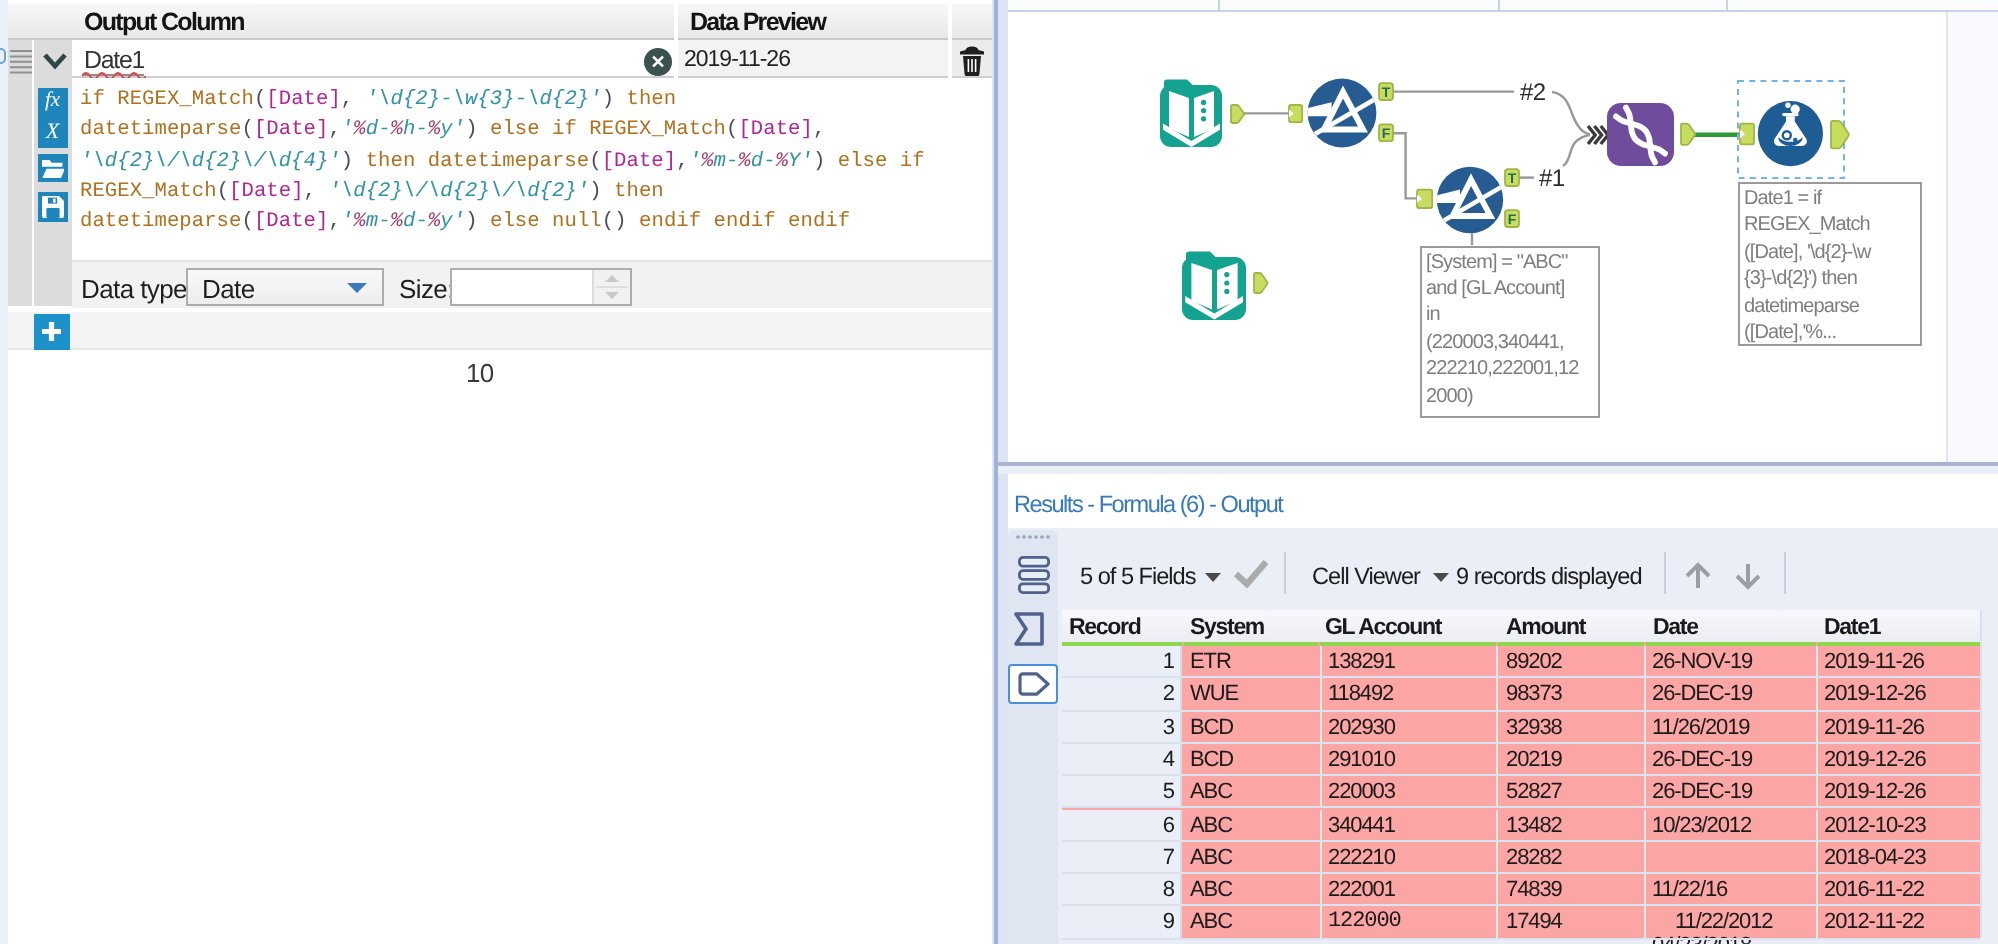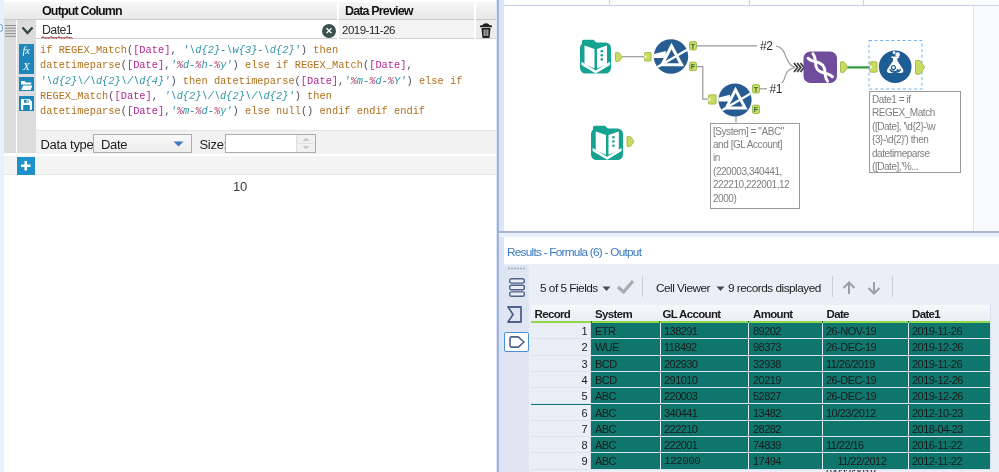--- a/index.html
+++ b/index.html
@@ -44,21 +44,21 @@
   line-height:13.4px; padding:1px 0 0 2px; letter-spacing:-0.45px; }
 
 #resdiv1 { left:499px; top:230.5px; width:500px; height:2.5px; background:#A9B5D0; }
 #resdiv2 { left:499px; top:233px; width:500px; height:3.5px; background:#E9EEF7; }
 #restitle { left:504px; top:236.5px; width:495px; height:27px; background:#fff; }
 #resbody { left:504px; top:263.5px; width:495px; height:208.5px; background:#E9EEF7; }
 #icostrip { left:504px; top:264.5px; width:24.5px; height:207.5px; background:#DFE5F1; border-radius:4px 4px 0 0; }
 .tbtxt { font-size:11.8px; color:#1C1C1C; letter-spacing:-0.5px; }
 .tsep { width:1px; background:#C8CFDB; top:276px; height:21px; }
 
-#tbl { left:530.5px; top:305px; width:459.5px; height:164.4px; background:#0f766e; }
+#tbl { left:530.5px; top:305px; width:459.5px; height:164.4px; background:#fca5a5; }
 #thead { left:0; top:0; width:459.5px; height:16.2px;
   background:linear-gradient(#F7F8FB,#EAEDF3); }
 .th { position:absolute; top:3px; font-weight:bold; font-size:11.5px; color:#1A1A1A; letter-spacing:-0.65px;}
 .grn { position:absolute; top:16.2px; height:1.8px; background:#8FD84E; }
 .row { position:absolute; width:459.5px; height:16.3px; border-bottom:1px solid #DCE3F0; font-size:11px; color:#1A1A1A; }
 .rc { position:absolute; left:0; top:0; width:60.5px; height:15.3px; background:#EAEEF6; text-align:right; padding-right:3px; padding-top:2px; border-right:1px solid #D5DCE8; letter-spacing:-0.55px;}
 .cell { position:absolute; top:2px; letter-spacing:-0.55px; }
 .cb { position:absolute; top:0; height:15.3px; width:1px; background:#E4E8F0; }
 </style>
 </head>

